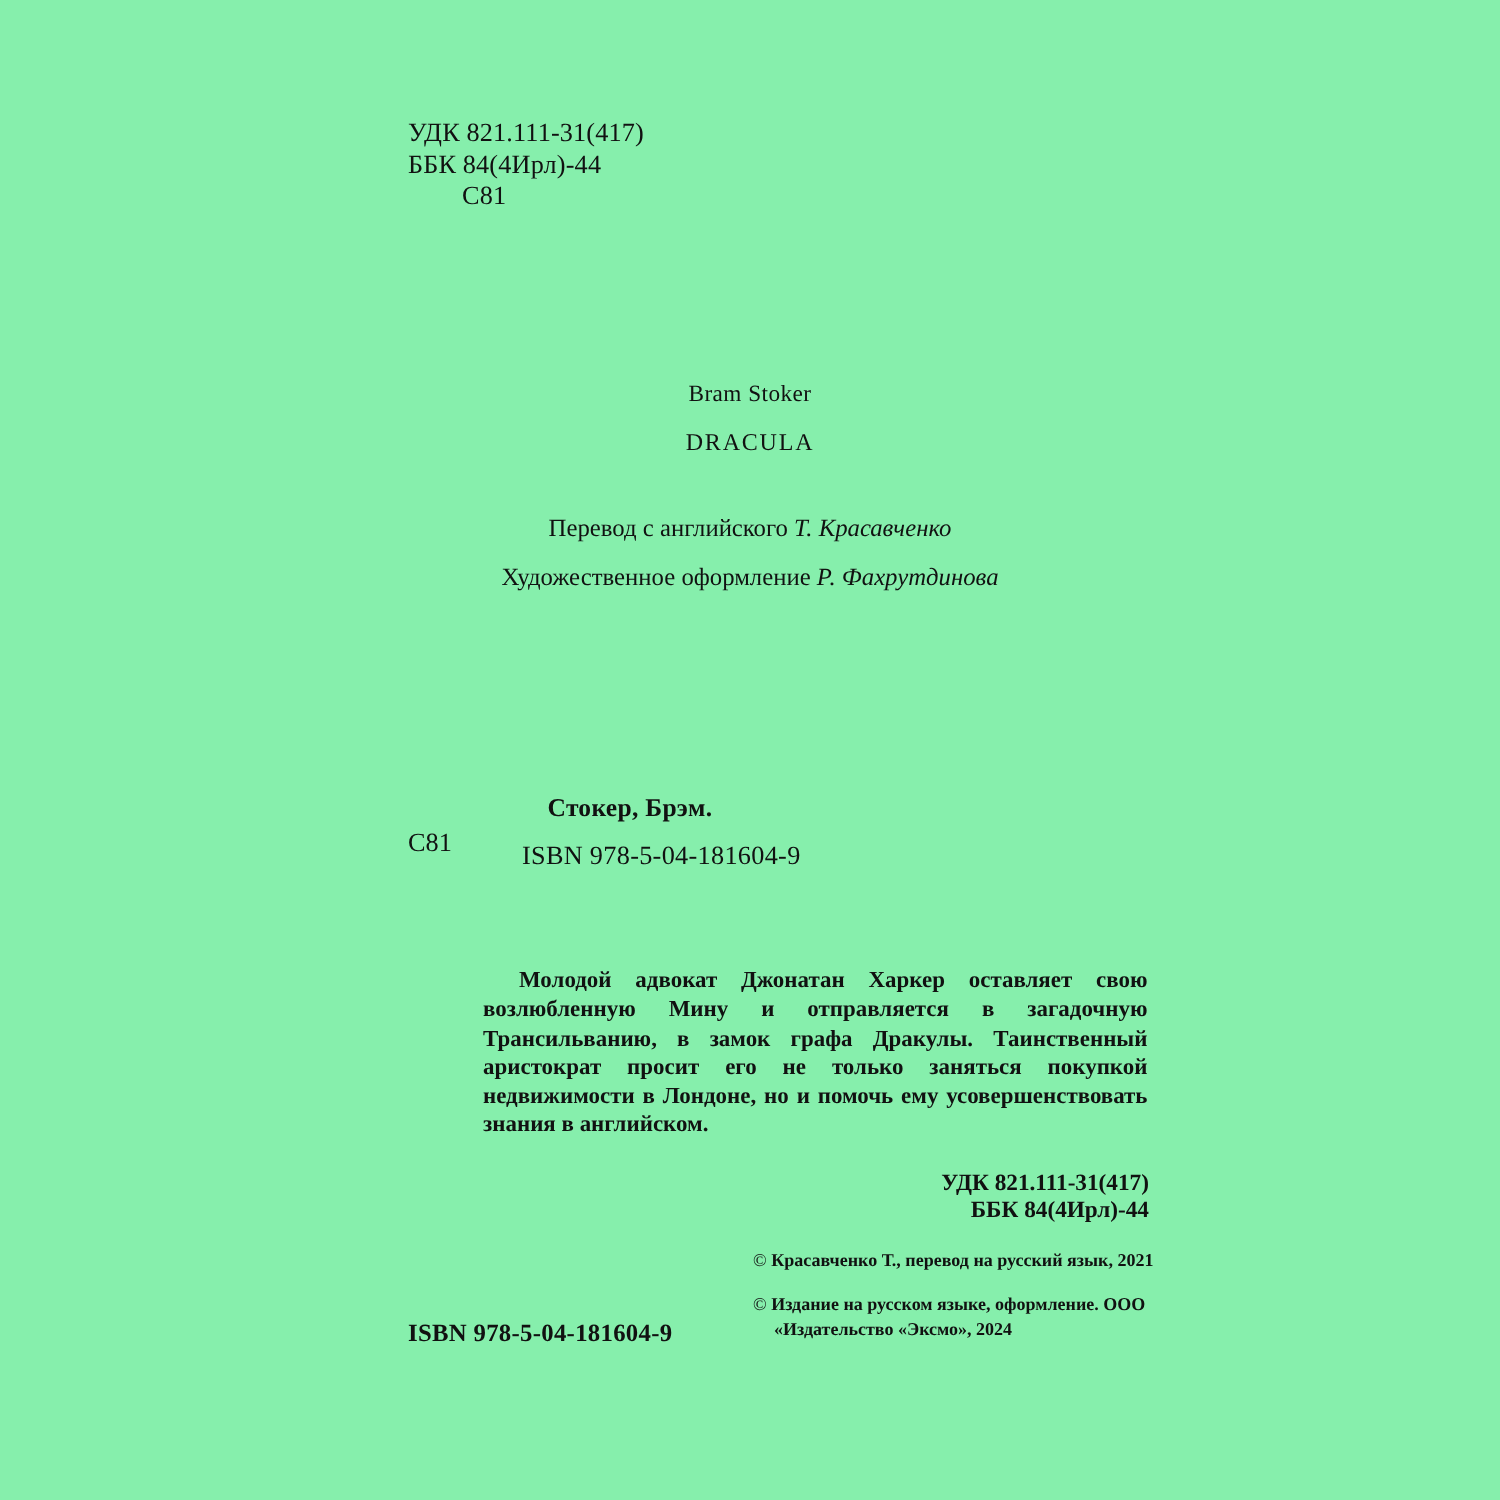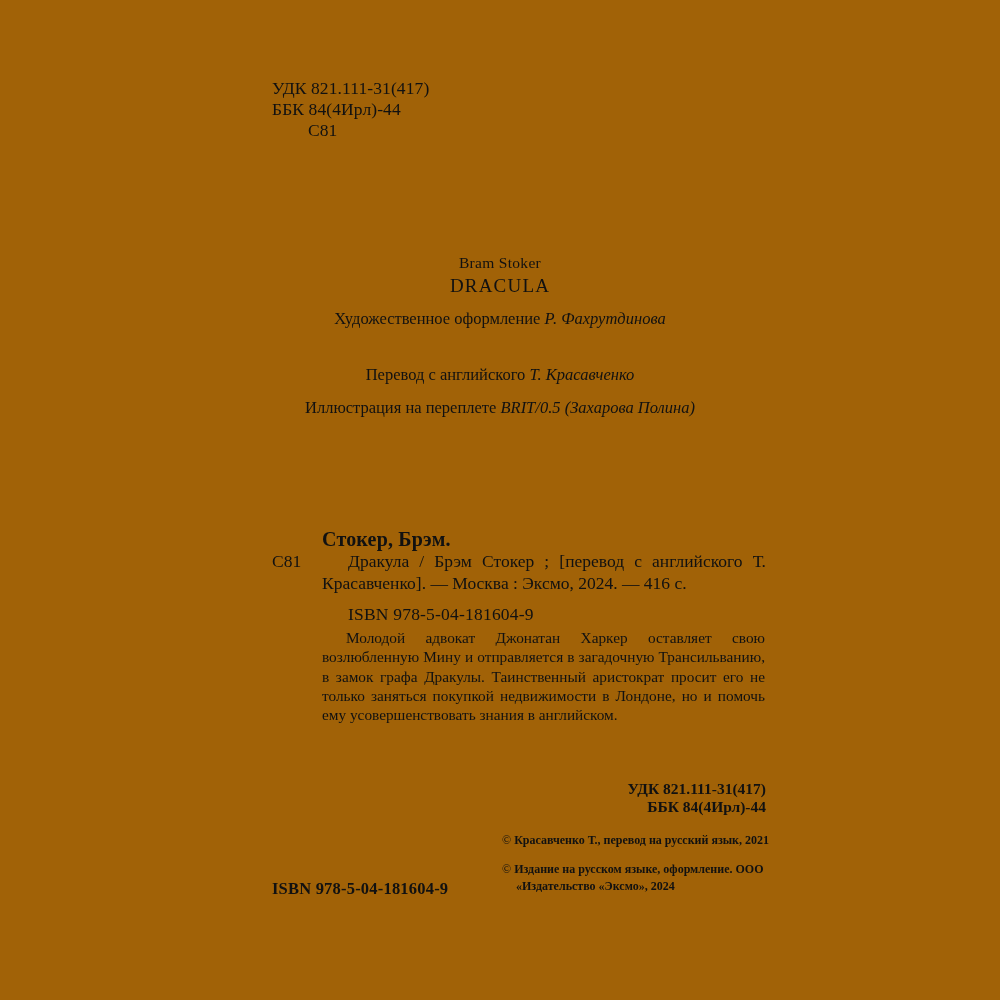--- a/index.html
+++ b/index.html
@@ -12,21 +12,21 @@
     width: 1000px;
     height: 1000px;
     position: relative;
     font-family: "Liberation Serif", "DejaVu Serif", serif;
     color: #111111;
     -webkit-font-smoothing: antialiased;
   }
   .page {
     position: absolute;
     inset: 0;
-    background: #a16207;
+    background: #86efac;
     overflow: hidden;
   }
 
   
   .udk-top {
     position: absolute;
     left: 272px;
     top: 78px;
     font-size: 17.5px;
     line-height: 21px;
@@ -46,24 +46,24 @@
     top: 216px;
     text-align: center;
   }
   .credits .author-en {
     font-size: 15.5px;
     line-height: 21px;
     letter-spacing: 0.3px;
     margin-top: 36px;
   }
   .credits .title-en {
-    font-size: 19px;
+    font-size: 16px;
     line-height: 22px;
     letter-spacing: 1.2px;
-    margin-top: 2px;
+    margin-top: 12px;
   }
   .credits .credit-line {
     font-size: 16.5px;
     line-height: 22px;
   }
   .credits .credit-line.l1 { margin-top: 34px; }
   .credits .credit-line.l2 { margin-top: 11px; }
   .credits .credit-line.l3 { margin-top: 11px; }
   .credits .it {
     font-style: italic;
@@ -82,23 +82,24 @@
     top: 22px;
     font-size: 17.5px;
     line-height: 22px;
   }
   .cip .cip-body {
     margin-left: 50px;
     width: 444px;
   }
   .cip .cip-head {
     font-weight: bold;
-    font-size: 20px;
+    font-size: 17px;
     line-height: 22px;
     letter-spacing: 0.2px;
+    margin-left: 43px;
   }
   .cip .cip-desc {
     font-size: 17.5px;
     line-height: 22px;
     text-align: justify;
     text-align-last: left;
     text-indent: 26px;
     margin-top: 0px;
   }
   .cip .cip-isbn {
@@ -106,26 +107,27 @@
     line-height: 22px;
     margin-top: 9px;
     padding-left: 26px;
     letter-spacing: 0.2px;
   }
 
   
   .annotation {
     position: absolute;
     left: 322px;
-    top: 628px;
+    top: 644px;
     width: 443px;
     font-size: 15.3px;
     line-height: 19.3px;
     text-align: justify;
     text-align-last: left;
+    font-weight: bold;
   }
   .annotation p {
     margin: 0;
     text-indent: 24px;
   }
 
   
   .udk-bottom {
     position: absolute;
     right: 234px;
@@ -178,38 +180,34 @@
   <div class="udk-top">
     <span>УДК 821.111-31(417)</span><br>
     <span>ББК 84(4Ирл)-44</span>
     <span class="code-c">С81</span>
   </div>
 
   <div class="credits">
     <div class="author-en">Bram Stoker</div>
     <div class="title-en">DRACULA</div>
 
+    <div class="credit-line l1">
+      <span>Перевод с английского </span><span class="it">Т. Красавченко</span>
+    </div>
+
     <div class="credit-line l2">
       <span>Художественное оформление </span><span class="it">Р. Фахрутдинова</span>
     </div>
 
-    <div class="credit-line l1">
-      <span>Перевод с английского </span><span class="it">Т. Красавченко</span>
-    </div>
-
-    <div class="credit-line l3">
-      <span>Иллюстрация на переплете </span><span class="it">BRIT/0.5 (Захарова Полина)</span>
-    </div>
   </div>
 
   <div class="cip">
     <div class="shelfmark">С81</div>
     <div class="cip-body">
       <div class="cip-head">Стокер, Брэм.</div>
-      <div class="cip-desc">Дракула / Брэм Стокер ; [перевод с английского Т. Красавченко]. — Москва : Эксмо, 2024. — 416 с.</div>
       <div class="cip-isbn">ISBN 978-5-04-181604-9</div>
     </div>
   </div>
 
   <div class="annotation">
     <p>Молодой адвокат Джонатан Харкер оставляет свою возлюбленную Мину и отправляется в загадочную Трансильванию, в замок графа Дракулы. Таинственный аристократ просит его не только заняться покупкой недвижимости в Лондоне, но и помочь ему усовершенствовать знания в английском.</p>
   </div>
 
   <div class="udk-bottom">
     <div>УДК 821.111-31(417)</div>

